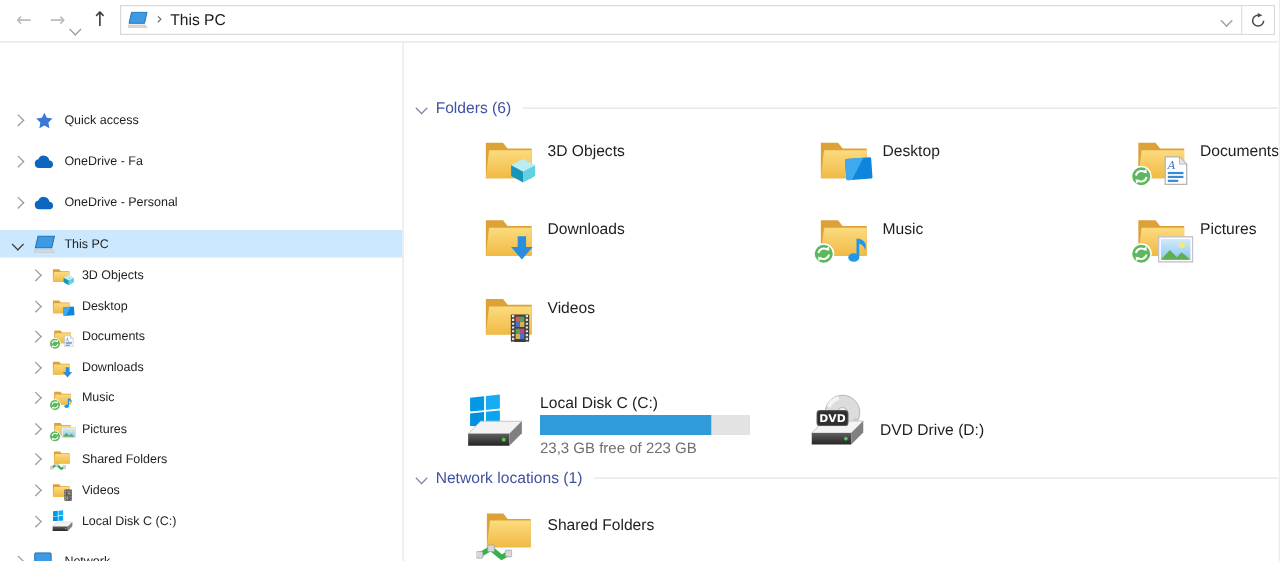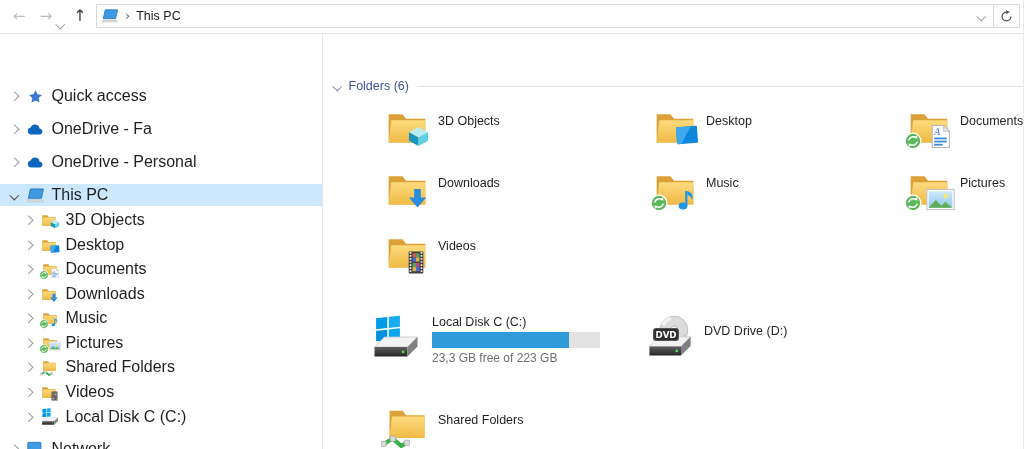--- a/index.html
+++ b/index.html
@@ -22,21 +22,21 @@
   .addr-sep{color:#6a6a6a;font-size:13px;margin:0 6px 2px 3px;font-family:"DejaVu Sans",sans-serif}
   .addr-text{font-size:12.5px;color:#1a1a1a}
   .addr-spacer{flex:1}
   .addr-drop{width:24px;height:100%;display:flex;align-items:center;justify-content:center}
   .addr-div{width:1px;height:100%;background:#d9d9d9}
   .refresh-btn{width:25px;height:100%;border:none;background:#fff;display:flex;align-items:center;justify-content:center;padding:0}
 
   
   .bodyarea{position:absolute;top:34px;left:0;right:0;bottom:0}
   .sidebar{position:absolute;left:0;top:0;bottom:0;width:322px;border-right:1px solid #e6e6e6;overflow:hidden}
-  .srow{position:absolute;left:0;right:0;height:22px;display:flex;align-items:center;font-size:16px;white-space:nowrap}
+  .srow{position:absolute;left:0;right:0;height:22px;display:flex;align-items:center;font-size:10px;white-space:nowrap}
   .srow .chev{margin-right:9px;flex:none}
   .srow.lvl0{padding-left:11px}
   .srow.lvl1{padding-left:25px}
   .srow.selected{background:#cce8ff}
   .sicon{width:19px;height:19px;margin-right:6px;position:relative;flex:none}
   .mini{position:absolute}
 
   .main{position:absolute;left:323px;top:0;right:0;bottom:0;overflow:hidden}
   .group-header{position:absolute;left:11px;right:0;height:16px;display:flex;align-items:center}
   .group-header .chev{border-color:#7e8aa8;flex:none}
@@ -538,23 +538,28 @@
           <svg class="ov" style="left:12px;top:0" width="30" height="30">
               <use href="#sym-disc" width="30" height="30"></use>
             </svg>
           <svg class="ov" style="left:0;top:15px" width="46" height="29">
               <use href="#sym-drive" width="46" height="29"></use>
             </svg>
           <svg class="ov" style="left:6px;top:13px" width="26" height="13">
               <use href="#sym-dvdlabel" width="26" height="13"></use>
             </svg>
         </span>
-        <span class="tile-label" style="margin-top:9px">DVD Drive (D:)</span>
-      </div>
-
+        <span class="tile-label" style="margin-top:22px">DVD Drive (D:)</span>
+      </div>
+
+      <div class="group-header" style="top:340px">
+        <span class="chev down"></span>
+        <span class="group-title">Network locations (1)</span>
+        <span class="rule"></span>
+      </div>
 
       <div class="tile" style="left:62px;top:368px">
         <span class="ficon">
           <svg class="base" style="left:1px" width="42" height="42">
               <use href="#sym-folder" width="42" height="42"></use>
             </svg>
           <svg class="ov" style="left:-4px;bottom:-4px" width="29" height="15">
               <use href="#sym-cable" width="29" height="15"></use>
             </svg>
         </span>

